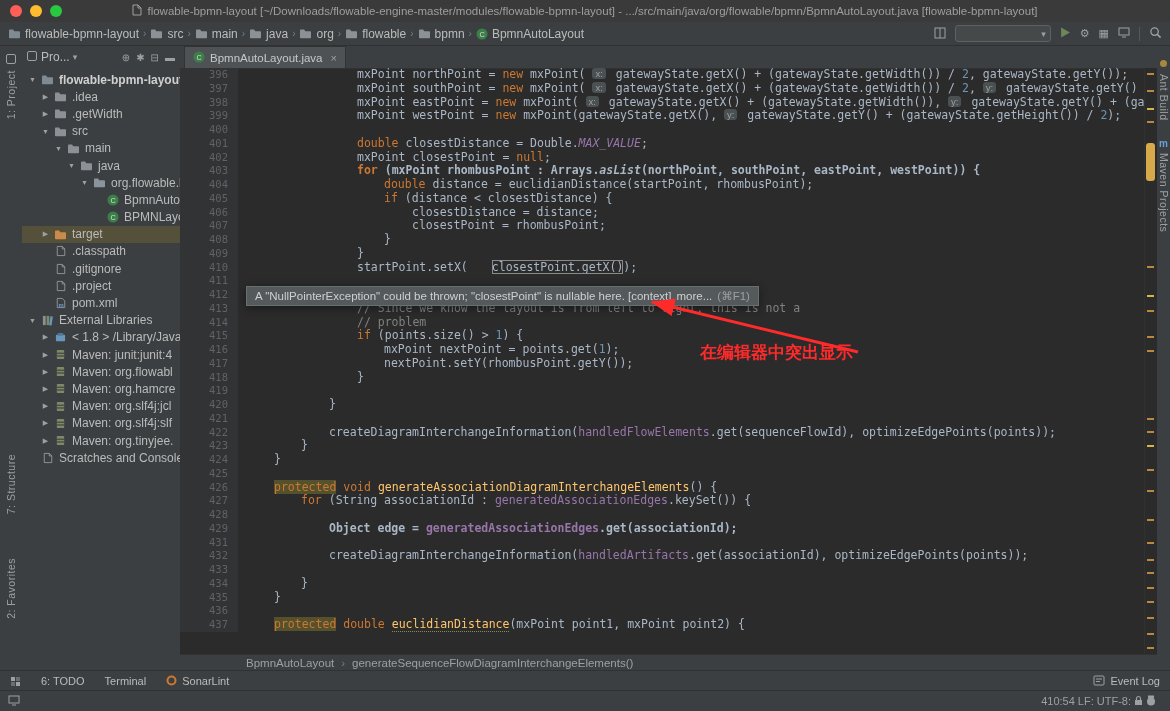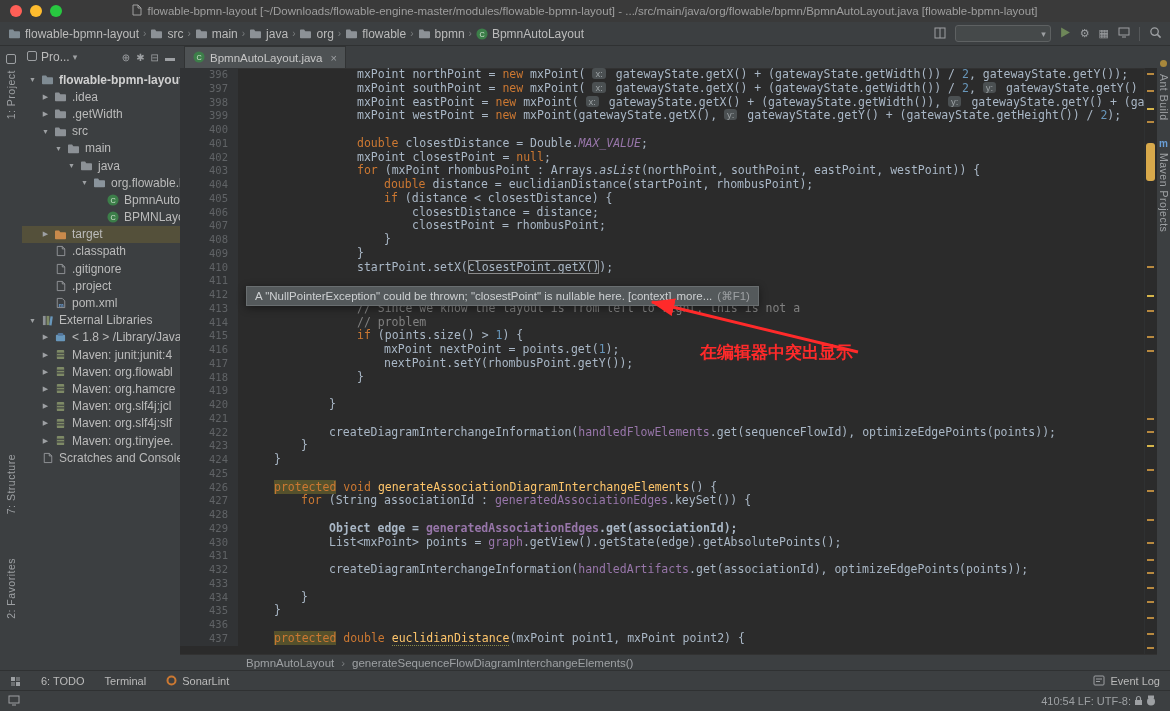--- a/index.html
+++ b/index.html
@@ -53,21 +53,21 @@
        display:flex;align-items:center;gap:5px;padding:0 8px;color:#c7c7c7;font-size:11.5px;}
   .tab .x{color:#9da0a3;font-size:11px;margin-left:3px;}
   .editor{position:absolute;left:0;top:22px;right:12px;bottom:16px;overflow:hidden;}
   .eline{height:13.75px;line-height:13.75px;display:flex;white-space:pre;font-family:"DejaVu Sans Mono",monospace;font-size:11.5px;}
   .lnum{flex:0 0 58px;box-sizing:border-box;text-align:right;padding-right:10px;background:#313335;color:#606366;font-size:10.5px;}
   .lcode{color:#a9b7c6;}
   .tk-p{color:#a9b7c6}.tk-k{color:#cc7832}.tk-n{color:#6897bb}.tk-c{color:#808080}
   .tk-f{color:#9876aa}.tk-sf{color:#9876aa;font-style:italic}.tk-si{color:#a9b7c6;font-style:italic}
   .tk-m{color:#ffc66b}.tk-mu{color:#ffc66b;border-bottom:1px dotted #8a8a4a}
   .tk-hk{color:#cc7832;background:#55512c}
-  .tk-box{outline:1px solid #8a8a8a;outline-offset:-1px;}
+  .tk-box{outline:1px solid #8a8a8a;outline-offset:-1px;margin-left:24px;}
   .tk-h{display:inline-block;background:#4b5052;color:#9aa0a3;font-family:"Liberation Sans",sans-serif;
         font-size:9.5px;line-height:11px;border-radius:3px;padding:0 3px;margin-right:3px;vertical-align:1px;}
 
   
   .estripe{position:absolute;top:22px;right:0;width:12px;bottom:16px;background:#2b2b2b;border-left:1px solid #2f3132;}
   .mark{position:absolute;left:2px;width:7px;height:2px;}
   .thumb{position:absolute;left:1px;width:9px;height:38px;border-radius:3px;background:#d8a94b;}
 
   
   .bcrumbs{position:absolute;left:0;right:0;bottom:0;height:16px;background:#3c3f41;border-top:1px solid #323232;
@@ -513,21 +513,21 @@
       </div>
     </div>
     <div class="editor" id="code">
         <div class="eline"><span class="lnum">396</span><span class="lcode" style="padding-left: 119px;"><span class="tk-p">mxPoint northPoint = </span><span class="tk-k">new</span><span class="tk-p"> mxPoint( </span><span class="tk-h">x:</span><span class="tk-p"> gatewayState.getX() + (gatewayState.getWidth()) / </span><span class="tk-n">2</span><span class="tk-p">, gatewayState.getY());</span></span></div>
         <div class="eline"><span class="lnum">397</span><span class="lcode" style="padding-left: 119px;"><span class="tk-p">mxPoint southPoint = </span><span class="tk-k">new</span><span class="tk-p"> mxPoint( </span><span class="tk-h">x:</span><span class="tk-p"> gatewayState.getX() + (gatewayState.getWidth()) / </span><span class="tk-n">2</span><span class="tk-p">, </span><span class="tk-h">y:</span><span class="tk-p"> gatewayState.getY() + (gatewaySta</span></span></div>
         <div class="eline"><span class="lnum">398</span><span class="lcode" style="padding-left: 119px;"><span class="tk-p">mxPoint eastPoint = </span><span class="tk-k">new</span><span class="tk-p"> mxPoint( </span><span class="tk-h">x:</span><span class="tk-p"> gatewayState.getX() + (gatewayState.getWidth()), </span><span class="tk-h">y:</span><span class="tk-p"> gatewayState.getY() + (gatewayState.getH</span></span></div>
         <div class="eline"><span class="lnum">399</span><span class="lcode" style="padding-left: 119px;"><span class="tk-p">mxPoint westPoint = </span><span class="tk-k">new</span><span class="tk-p"> mxPoint(gatewayState.getX(), </span><span class="tk-h">y:</span><span class="tk-p"> gatewayState.getY() + (gatewayState.getHeight()) / </span><span class="tk-n">2</span><span class="tk-p">);</span></span></div>
         <div class="eline"><span class="lnum">400</span><span class="lcode" style="padding-left: 8px;"></span></div>
         <div class="eline"><span class="lnum">401</span><span class="lcode" style="padding-left: 119px;"><span class="tk-k">double</span><span class="tk-p"> closestDistance = Double.</span><span class="tk-sf">MAX_VALUE</span><span class="tk-p">;</span></span></div>
         <div class="eline"><span class="lnum">402</span><span class="lcode" style="padding-left: 119px;"><span class="tk-p">mxPoint closestPoint = </span><span class="tk-k">null</span><span class="tk-p">;</span></span></div>
-        <div class="eline"><span class="lnum">403</span><span class="lcode" style="padding-left: 119px;"><span class="tk-k">for</span><span class="tk-p"> (mxPoint rhombusPoint : Arrays.</span><span class="tk-si">asList</span><span class="tk-p">(northPoint, southPoint, eastPoint, westPoint)) {</span></span></div>
+        <div class="eline"><span class="lnum">403</span><span class="lcode" style="padding-left: 119px; font-weight: bold;"><span class="tk-k">for</span><span class="tk-p"> (mxPoint rhombusPoint : Arrays.</span><span class="tk-si">asList</span><span class="tk-p">(northPoint, southPoint, eastPoint, westPoint)) {</span></span></div>
         <div class="eline"><span class="lnum">404</span><span class="lcode" style="padding-left: 146px;"><span class="tk-k">double</span><span class="tk-p"> distance = euclidianDistance(startPoint, rhombusPoint);</span></span></div>
         <div class="eline"><span class="lnum">405</span><span class="lcode" style="padding-left: 146px;"><span class="tk-k">if</span><span class="tk-p"> (distance &lt; closestDistance) {</span></span></div>
         <div class="eline"><span class="lnum">406</span><span class="lcode" style="padding-left: 174px;"><span class="tk-p">closestDistance = distance;</span></span></div>
         <div class="eline"><span class="lnum">407</span><span class="lcode" style="padding-left: 174px;"><span class="tk-p">closestPoint = rhombusPoint;</span></span></div>
         <div class="eline"><span class="lnum">408</span><span class="lcode" style="padding-left: 146px;"><span class="tk-p">}</span></span></div>
         <div class="eline"><span class="lnum">409</span><span class="lcode" style="padding-left: 119px;"><span class="tk-p">}</span></span></div>
         <div class="eline"><span class="lnum">410</span><span class="lcode" style="padding-left: 119px;"><span class="tk-p">startPoint.setX(</span><span class="tk-box">closestPoint.getX()</span><span class="tk-p">);</span></span></div>
         <div class="eline"><span class="lnum">411</span><span class="lcode" style="padding-left: 8px;"></span></div>
         <div class="eline"><span class="lnum">412</span><span class="lcode" style="padding-left: 8px;"></span></div>
         <div class="eline"><span class="lnum">413</span><span class="lcode" style="padding-left: 119px;"><span class="tk-c">// Since we know the layout is from left to right, this is not a</span></span></div>
@@ -540,21 +540,20 @@
         <div class="eline"><span class="lnum">420</span><span class="lcode" style="padding-left: 91px;"><span class="tk-p">}</span></span></div>
         <div class="eline"><span class="lnum">421</span><span class="lcode" style="padding-left: 8px;"></span></div>
         <div class="eline"><span class="lnum">422</span><span class="lcode" style="padding-left: 91px;"><span class="tk-p">createDiagramInterchangeInformation(</span><span class="tk-f">handledFlowElements</span><span class="tk-p">.get(sequenceFlowId), optimizeEdgePoints(points));</span></span></div>
         <div class="eline"><span class="lnum">423</span><span class="lcode" style="padding-left: 63px;"><span class="tk-p">}</span></span></div>
         <div class="eline"><span class="lnum">424</span><span class="lcode" style="padding-left: 36px;"><span class="tk-p">}</span></span></div>
         <div class="eline"><span class="lnum">425</span><span class="lcode" style="padding-left: 8px;"></span></div>
         <div class="eline"><span class="lnum">426</span><span class="lcode" style="padding-left: 36px; text-align: right;"><span class="tk-hk">protected</span><span class="tk-p"> </span><span class="tk-k">void</span><span class="tk-p"> </span><span class="tk-m">generateAssociationDiagramInterchangeElements</span><span class="tk-p">() {</span></span></div>
         <div class="eline"><span class="lnum">427</span><span class="lcode" style="padding-left: 63px;"><span class="tk-k">for</span><span class="tk-p"> (String associationId : </span><span class="tk-f">generatedAssociationEdges</span><span class="tk-p">.keySet()) {</span></span></div>
         <div class="eline"><span class="lnum">428</span><span class="lcode" style="padding-left: 8px;"></span></div>
         <div class="eline"><span class="lnum">429</span><span class="lcode" style="padding-left: 91px; font-weight: bold;"><span class="tk-p">Object edge = </span><span class="tk-f">generatedAssociationEdges</span><span class="tk-p">.get(associationId);</span></span></div>
-        <div class="eline"><span class="lnum">430</span><span class="lcode" style="padding-left: 91px;"><span class="tk-p">List&lt;mxPoint&gt; points = </span><span class="tk-f">graph</span><span class="tk-p">.getView().getState(edge).getAbsolutePoints();</span></span></div>
         <div class="eline"><span class="lnum">431</span><span class="lcode" style="padding-left: 8px;"></span></div>
         <div class="eline"><span class="lnum">432</span><span class="lcode" style="padding-left: 91px;"><span class="tk-p">createDiagramInterchangeInformation(</span><span class="tk-f">handledArtifacts</span><span class="tk-p">.get(associationId), optimizeEdgePoints(points));</span></span></div>
         <div class="eline"><span class="lnum">433</span><span class="lcode" style="padding-left: 8px;"></span></div>
         <div class="eline"><span class="lnum">434</span><span class="lcode" style="padding-left: 63px;"><span class="tk-p">}</span></span></div>
         <div class="eline"><span class="lnum">435</span><span class="lcode" style="padding-left: 36px;"><span class="tk-p">}</span></span></div>
         <div class="eline"><span class="lnum">436</span><span class="lcode" style="padding-left: 8px;"></span></div>
         <div class="eline"><span class="lnum">437</span><span class="lcode" style="padding-left: 36px;"><span class="tk-hk">protected</span><span class="tk-p"> </span><span class="tk-k">double</span><span class="tk-p"> </span><span class="tk-mu">euclidianDistance</span><span class="tk-p">(mxPoint point1, mxPoint point2) {</span></span></div>
       </div>
     <div class="estripe" id="estripe">
         <div class="mark" style="top: 5px; background: rgb(184, 137, 63);"></div>

